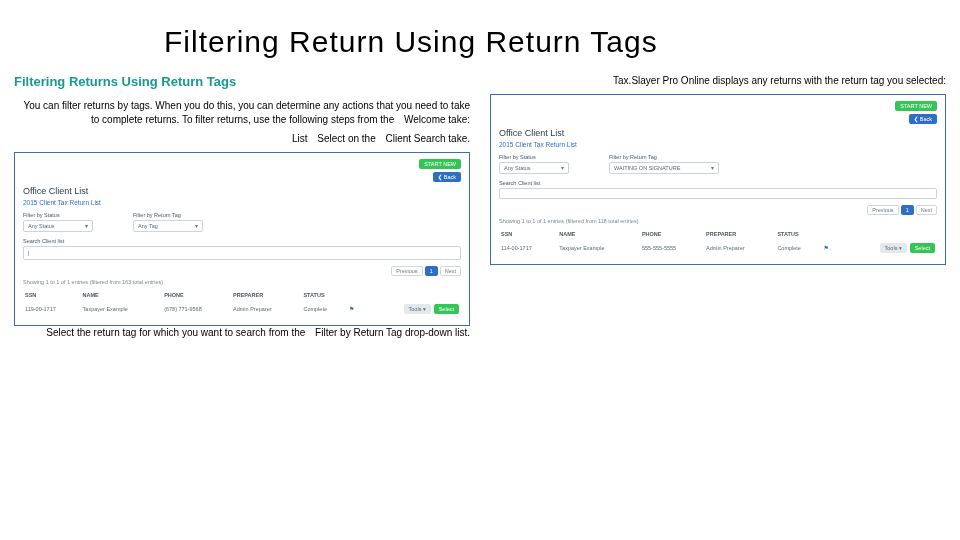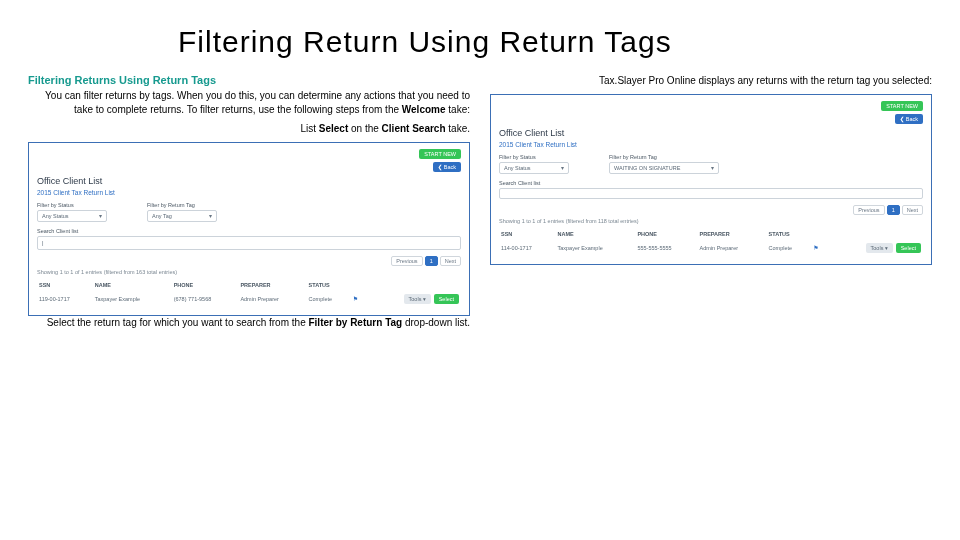--- a/index.html
+++ b/index.html
@@ -1,21 +1,21 @@
 <!DOCTYPE html>
 <html><head>
 <meta charset="utf-8">
 <style>
   * { box-sizing: border-box; margin: 0; padding: 0; }
   body { width: 960px; height: 540px; font-family: sans-serif; background: #fff; color: #000; }
-  .slide { width: 100%; height: 100%; padding: 20px 28px; }
+  .slide { width: 100%; height: 100%; padding: 20px 14px; }
   .slide-title { font-size: 30px; font-weight: 400; letter-spacing: 1px; margin: 5px 0 15px 150px; }
   .columns { display: flex; gap: 20px; }
   .col { flex: 1; }
-  .section-title { color: #179a8f; font-weight: 600; font-size: 11px; margin-bottom: 3px; }
+  .section-title { color: #179a8f; font-weight: 600; font-size: 13px; margin-bottom: 10px; }
   .body-text { font-size: 10px; line-height: 1.35; margin-bottom: 6px; text-align: right; }
   .indent { margin-left: 18px; }
   .panel { border: 1px solid #3b6fb5; padding: 6px 8px 8px 8px; background: #fff; font-size: 6px; color: #59656f; }
   .panel-top { display: flex; justify-content: flex-end; gap: 4px; margin-bottom: 3px; }
   .btn { display: inline-block; border-radius: 2px; padding: 2px 5px; font-size: 5.5px; color: #fff; cursor: pointer; }
   .btn-green { background: #35c557; }
   .btn-blue  { background: #2f6fc3; }
   .btn-grey  { background: #e3e8ed; color: #5d6b78; }
   .panel-heading { color: #2f3b4a; font-size: 9px; margin: 4px 0 3px 0; font-weight: 500; }
   .sub { color: #2f6fc3; font-size: 6.5px; margin-bottom: 6px; }
@@ -28,21 +28,21 @@
   .search-input { width: 100%; border: 1px solid #ccd3da; border-radius: 2px; padding: 3px 4px; font-size: 6px; color: #5a6876; background: #fff; }
   .pager { display: flex; justify-content: flex-end; align-items: center; gap: 2px; margin: 6px 0 3px 0; }
   .pager .page { border: 1px solid #d0d6dc; padding: 1px 4px; font-size: 5.5px; border-radius: 2px; color: #6a7785; background:#fff; }
   .pager .active { background: #2f6fc3; color: #fff; border-color: #2f6fc3; }
   .showing { font-size: 5.5px; color: #7c8893; margin-bottom: 4px; }
   table.data { width: 100%; border-collapse: collapse; font-size: 5.5px; color: #5d6b78; }
   table.data th { text-align: left; font-weight: 600; padding: 3px 2px; color: #4a5763; }
   table.data td { padding: 3px 2px; vertical-align: middle; }
   .flag { color: #2f6fc3; font-size: 6px; }
   .row-actions { display: flex; gap: 3px; justify-content: flex-end; }
-  b { font-weight: 700; }
+  b { font-weight: 400; margin-left: 7px; }
 </style>
 </head>
 <body>
 
 <div class="slide">
   <div class="slide-title">Filtering Return Using Return Tags</div>
 
   <div class="columns">
 
     <div class="col">

